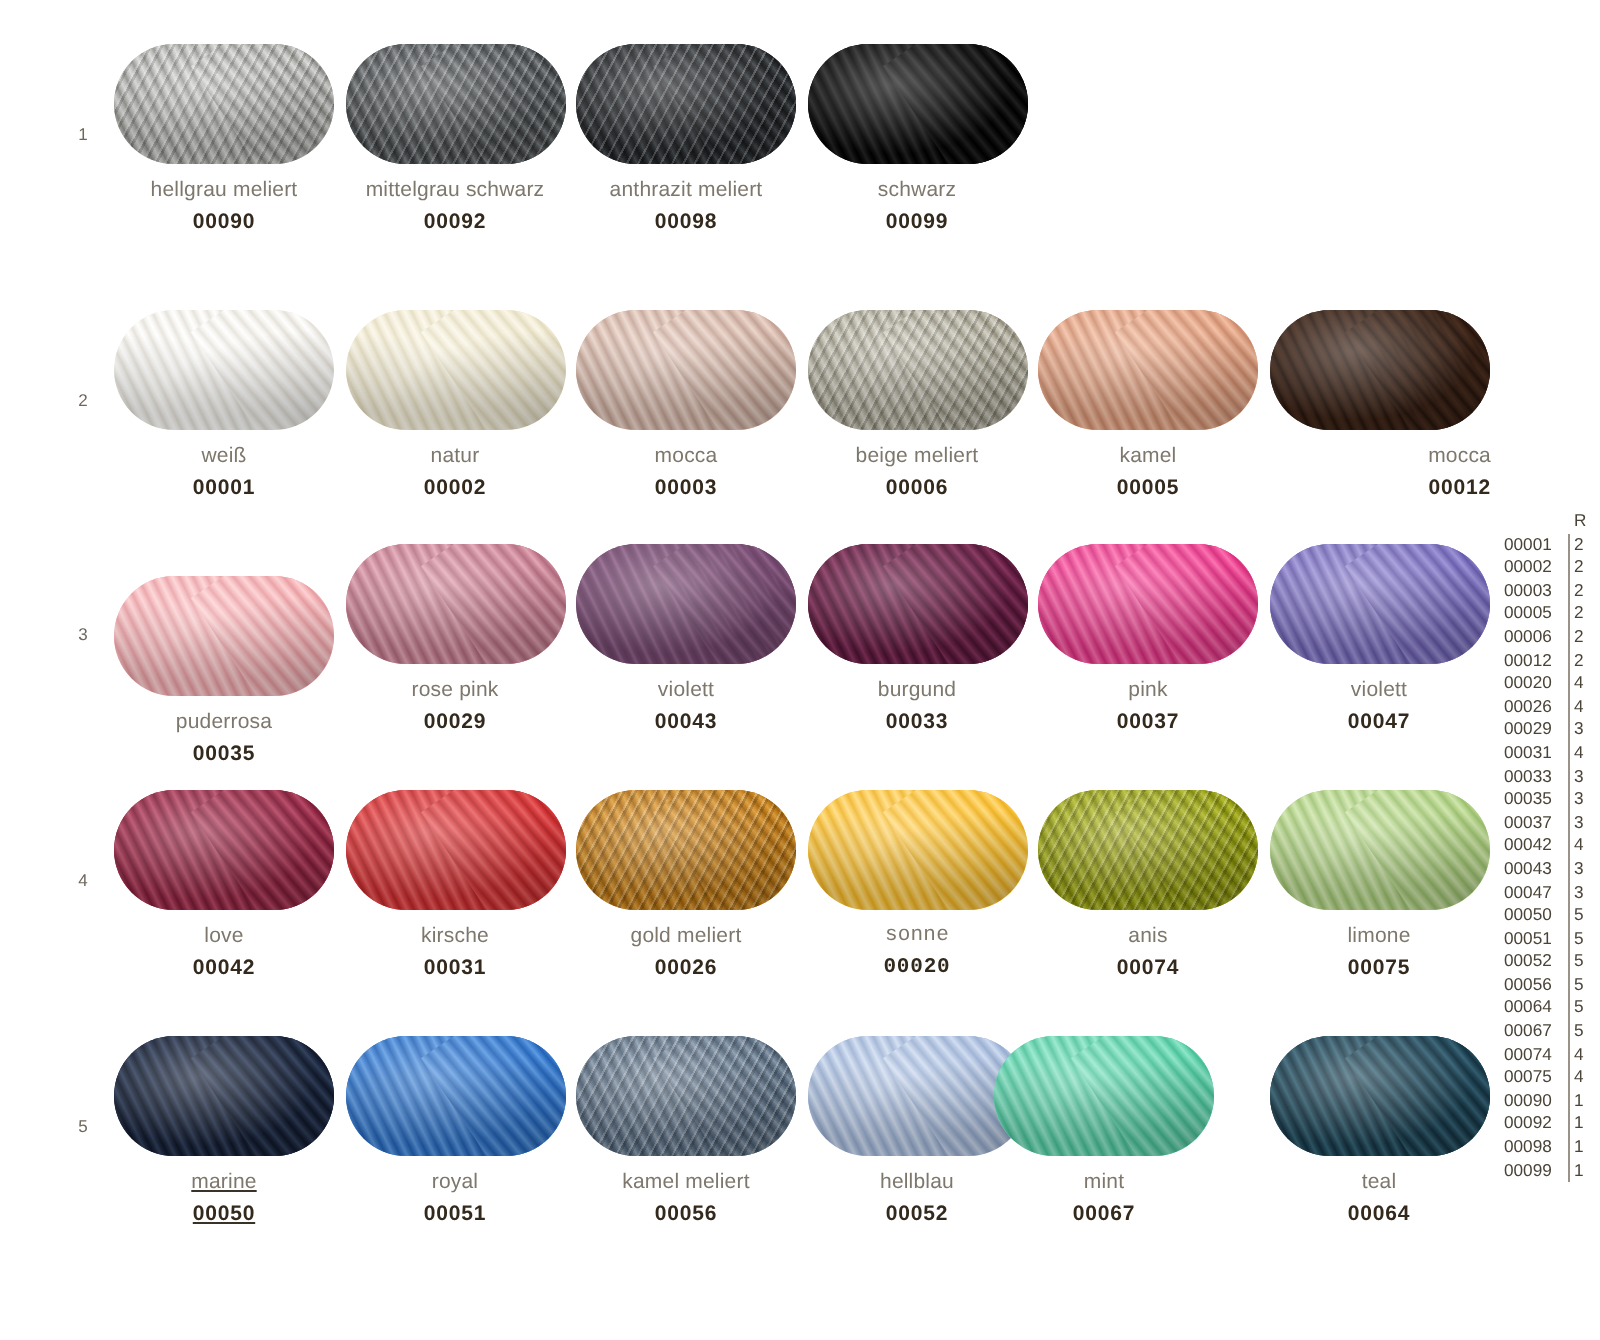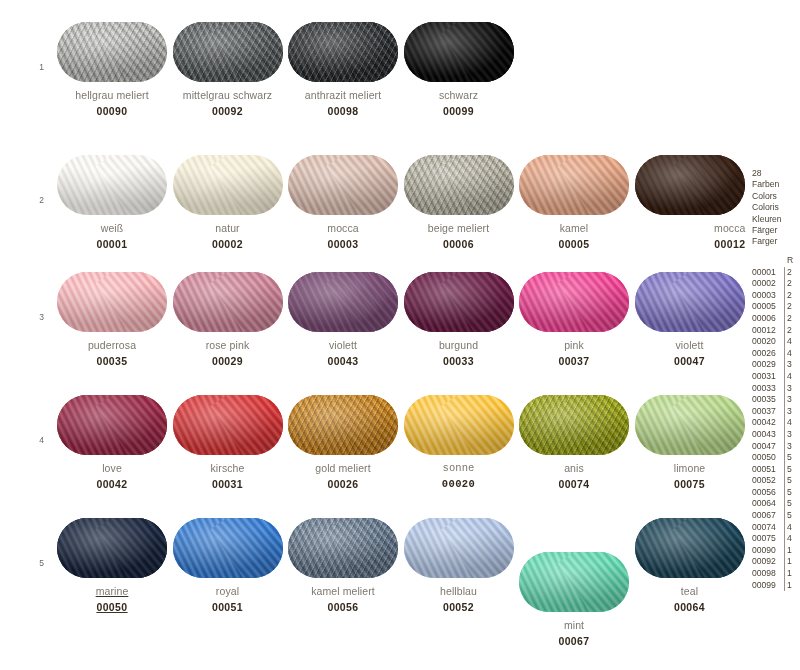--- a/index.html
+++ b/index.html
@@ -232,21 +232,21 @@
           <div class="strands" style="background: repeating-linear-gradient(64deg, rgb(37, 21, 13) 0px, rgb(60, 36, 24) 1.6px, rgba(85, 54, 37, 0.314) 3.1px, rgb(60, 36, 24) 4.6px, rgb(37, 21, 13) 6.2px);"></div>
           <div style="position: absolute; right: -4px; top: -20%; width: 52%; height: 140%; transform: rotate(-34deg); transform-origin: center center; background: repeating-linear-gradient(84deg, rgb(37, 21, 13) 0px, rgb(60, 36, 24) 1.7px, rgba(85, 54, 37, 0.314) 3.2px, rgb(60, 36, 24) 4.8px, rgb(37, 21, 13) 6.4px); opacity: 0.95;"></div>
           <div class="sheen" style="background: radial-gradient(at 38% 34%, rgba(255, 255, 255, 0.3), rgba(255, 255, 255, 0) 62%), radial-gradient(at 92% 92%, rgba(0, 0, 0, 0.28), rgba(0, 0, 0, 0) 58%), radial-gradient(at 4% 90%, rgba(0, 0, 0, 0.22), rgba(0, 0, 0, 0) 55%);"></div>
         </div>
         <div class="cname">mocca</div>
         <div class="ccode">00012</div>
       </div>
     </div>
     <div class="yarn-row" style="top: 272px;">
       <div class="row-badge" style="top: 38px;">3</div>
-      <div class="cell" style="left: 56px;">
+      <div class="cell" style="left: 56px; margin-top: 16px;">
         <div class="ball" style="background: rgb(246, 185, 188);">
           <div class="strands" style="background: repeating-linear-gradient(64deg, rgb(231, 156, 161) 0px, rgb(246, 185, 188) 1.6px, rgb(253, 210, 212) 3.1px, rgb(246, 185, 188) 4.6px, rgb(231, 156, 161) 6.2px);"></div>
           <div style="position: absolute; right: -4px; top: -20%; width: 52%; height: 140%; transform: rotate(-34deg); transform-origin: center center; background: repeating-linear-gradient(84deg, rgb(231, 156, 161) 0px, rgb(246, 185, 188) 1.7px, rgb(253, 210, 212) 3.2px, rgb(246, 185, 188) 4.8px, rgb(231, 156, 161) 6.4px); opacity: 0.95;"></div>
           <div class="sheen" style="background: radial-gradient(at 38% 34%, rgba(255, 255, 255, 0.3), rgba(255, 255, 255, 0) 62%), radial-gradient(at 92% 92%, rgba(0, 0, 0, 0.28), rgba(0, 0, 0, 0) 58%), radial-gradient(at 4% 90%, rgba(0, 0, 0, 0.22), rgba(0, 0, 0, 0) 55%);"></div>
         </div>
         <div class="cname">puderrosa</div>
         <div class="ccode">00035</div>
       </div>
       <div class="cell" style="left: 171.5px;">
         <div class="ball" style="background: rgb(205, 135, 153);">
@@ -385,21 +385,21 @@
       </div>
       <div class="cell" style="left: 402.5px;">
         <div class="ball" style="background: rgb(178, 196, 226);">
           <div class="strands" style="background: repeating-linear-gradient(64deg, rgb(151, 173, 207) 0px, rgb(178, 196, 226) 1.6px, rgb(207, 220, 240) 3.1px, rgb(178, 196, 226) 4.6px, rgb(151, 173, 207) 6.2px);"></div>
           <div style="position: absolute; right: -4px; top: -20%; width: 52%; height: 140%; transform: rotate(-34deg); transform-origin: center center; background: repeating-linear-gradient(84deg, rgb(151, 173, 207) 0px, rgb(178, 196, 226) 1.7px, rgb(207, 220, 240) 3.2px, rgb(178, 196, 226) 4.8px, rgb(151, 173, 207) 6.4px); opacity: 0.95;"></div>
           <div class="sheen" style="background: radial-gradient(at 38% 34%, rgba(255, 255, 255, 0.3), rgba(255, 255, 255, 0) 62%), radial-gradient(at 92% 92%, rgba(0, 0, 0, 0.28), rgba(0, 0, 0, 0) 58%), radial-gradient(at 4% 90%, rgba(0, 0, 0, 0.22), rgba(0, 0, 0, 0) 55%);"></div>
         </div>
         <div class="cname">hellblau</div>
         <div class="ccode">00052</div>
       </div>
-      <div class="cell" style="left: 518px; margin-top: 34px;">
+      <div class="cell" style="left: 496px;">
         <div class="ball" style="background: rgb(105, 214, 178);">
           <div class="strands" style="background: repeating-linear-gradient(64deg, rgb(72, 191, 151) 0px, rgb(105, 214, 178) 1.6px, rgb(143, 230, 201) 3.1px, rgb(105, 214, 178) 4.6px, rgb(72, 191, 151) 6.2px);"></div>
           <div style="position: absolute; right: -4px; top: -20%; width: 52%; height: 140%; transform: rotate(-34deg); transform-origin: center center; background: repeating-linear-gradient(84deg, rgb(72, 191, 151) 0px, rgb(105, 214, 178) 1.7px, rgb(143, 230, 201) 3.2px, rgb(105, 214, 178) 4.8px, rgb(72, 191, 151) 6.4px); opacity: 0.95;"></div>
           <div class="sheen" style="background: radial-gradient(at 38% 34%, rgba(255, 255, 255, 0.3), rgba(255, 255, 255, 0) 62%), radial-gradient(at 92% 92%, rgba(0, 0, 0, 0.28), rgba(0, 0, 0, 0) 58%), radial-gradient(at 4% 90%, rgba(0, 0, 0, 0.22), rgba(0, 0, 0, 0) 55%);"></div>
         </div>
         <div class="cname">mint</div>
         <div class="ccode">00067</div>
       </div>
       <div class="cell" style="left: 633.5px;">
         <div class="ball" style="background: rgb(35, 73, 90);">
@@ -407,29 +407,20 @@
           <div style="position: absolute; right: -4px; top: -20%; width: 52%; height: 140%; transform: rotate(-34deg); transform-origin: center center; background: repeating-linear-gradient(84deg, rgb(20, 50, 65) 0px, rgb(35, 73, 90) 1.7px, rgb(55, 100, 119) 3.2px, rgb(35, 73, 90) 4.8px, rgb(20, 50, 65) 6.4px); opacity: 0.95;"></div>
           <div class="sheen" style="background: radial-gradient(at 38% 34%, rgba(255, 255, 255, 0.3), rgba(255, 255, 255, 0) 62%), radial-gradient(at 92% 92%, rgba(0, 0, 0, 0.28), rgba(0, 0, 0, 0) 58%), radial-gradient(at 4% 90%, rgba(0, 0, 0, 0.22), rgba(0, 0, 0, 0) 55%);"></div>
         </div>
         <div class="cname">teal</div>
         <div class="ccode">00064</div>
       </div>
     </div>
   </div>
 
 <div id="sidebar">
-  <div id="lang-block">
-    <div>28</div>
-    <div>Farben</div>
-    <div>Colors</div>
-    <div>Coloris</div>
-    <div>Kleuren</div>
-    <div>Färger</div>
-    <div>Farger</div>
-  </div>
   <div id="code-table">
     <div class="tbl-head">
       <span class="rcol">R</span>
     </div>
   <div class="trow"><span class="tnum">00001</span><span class="tsep"></span><span class="trow-no">2</span></div>
       <div class="trow"><span class="tnum">00002</span><span class="tsep"></span><span class="trow-no">2</span></div>
       <div class="trow"><span class="tnum">00003</span><span class="tsep"></span><span class="trow-no">2</span></div>
       <div class="trow"><span class="tnum">00005</span><span class="tsep"></span><span class="trow-no">2</span></div>
       <div class="trow"><span class="tnum">00006</span><span class="tsep"></span><span class="trow-no">2</span></div>
       <div class="trow"><span class="tnum">00012</span><span class="tsep"></span><span class="trow-no">2</span></div>

